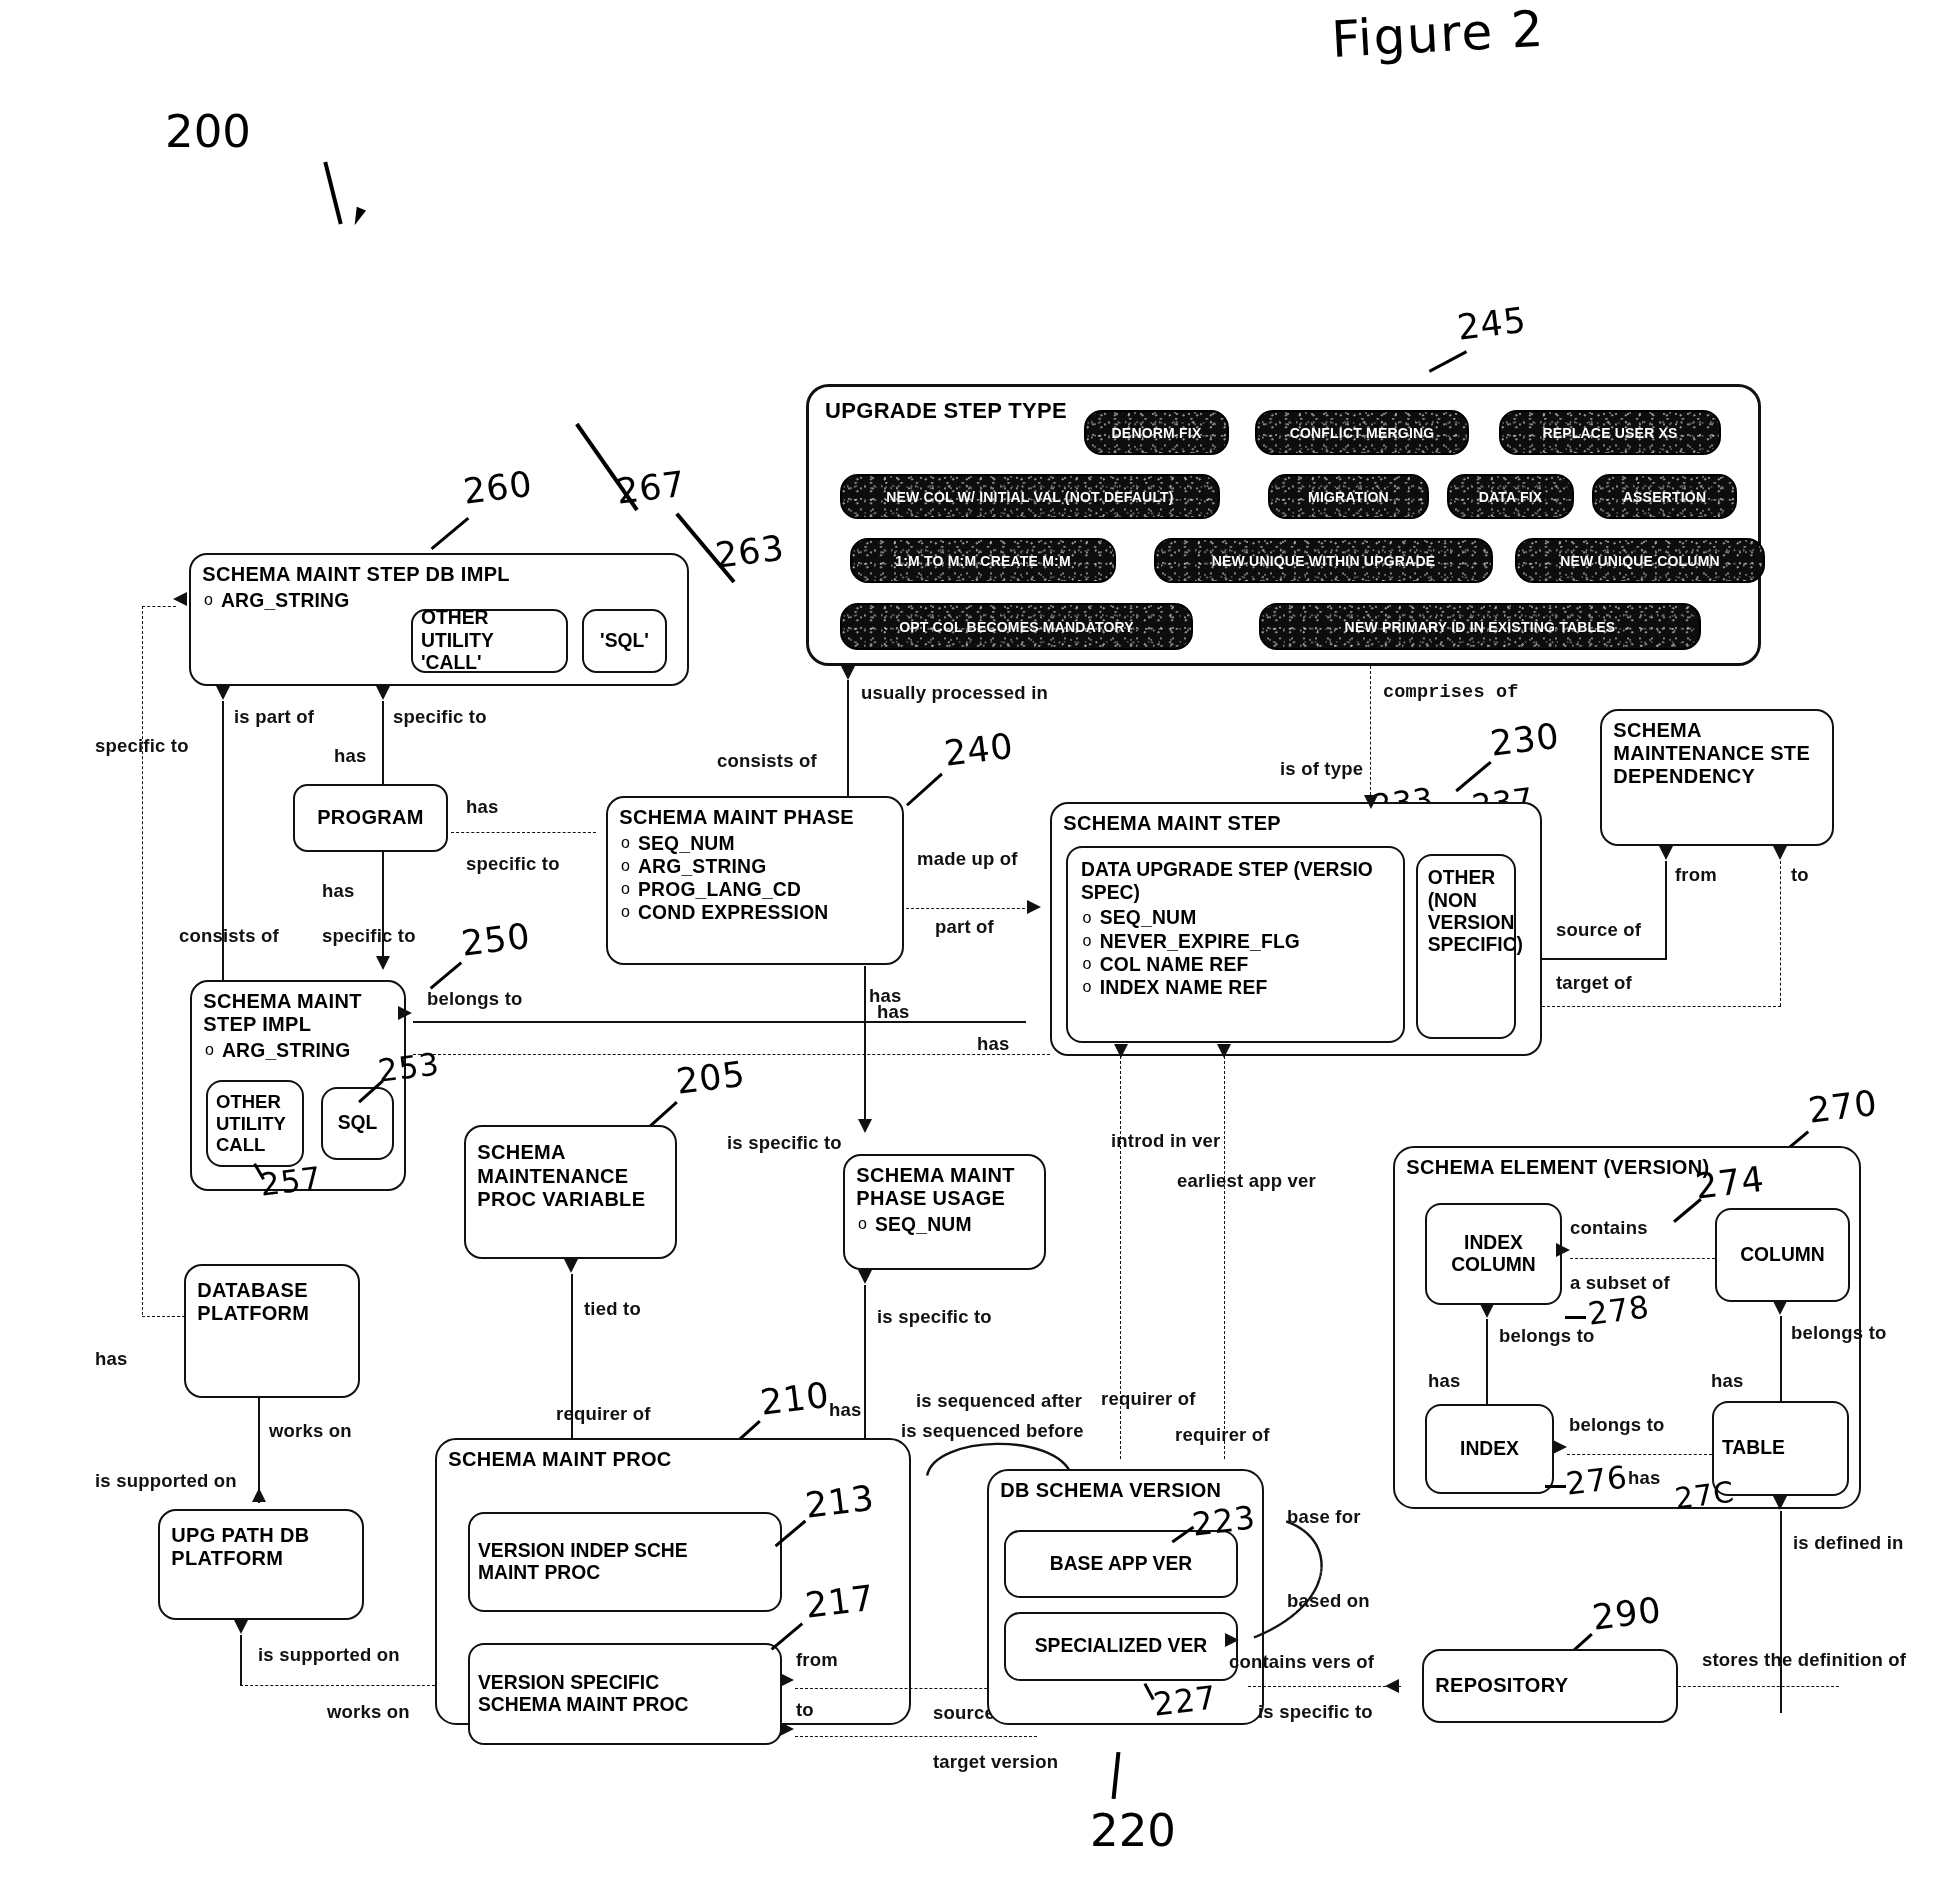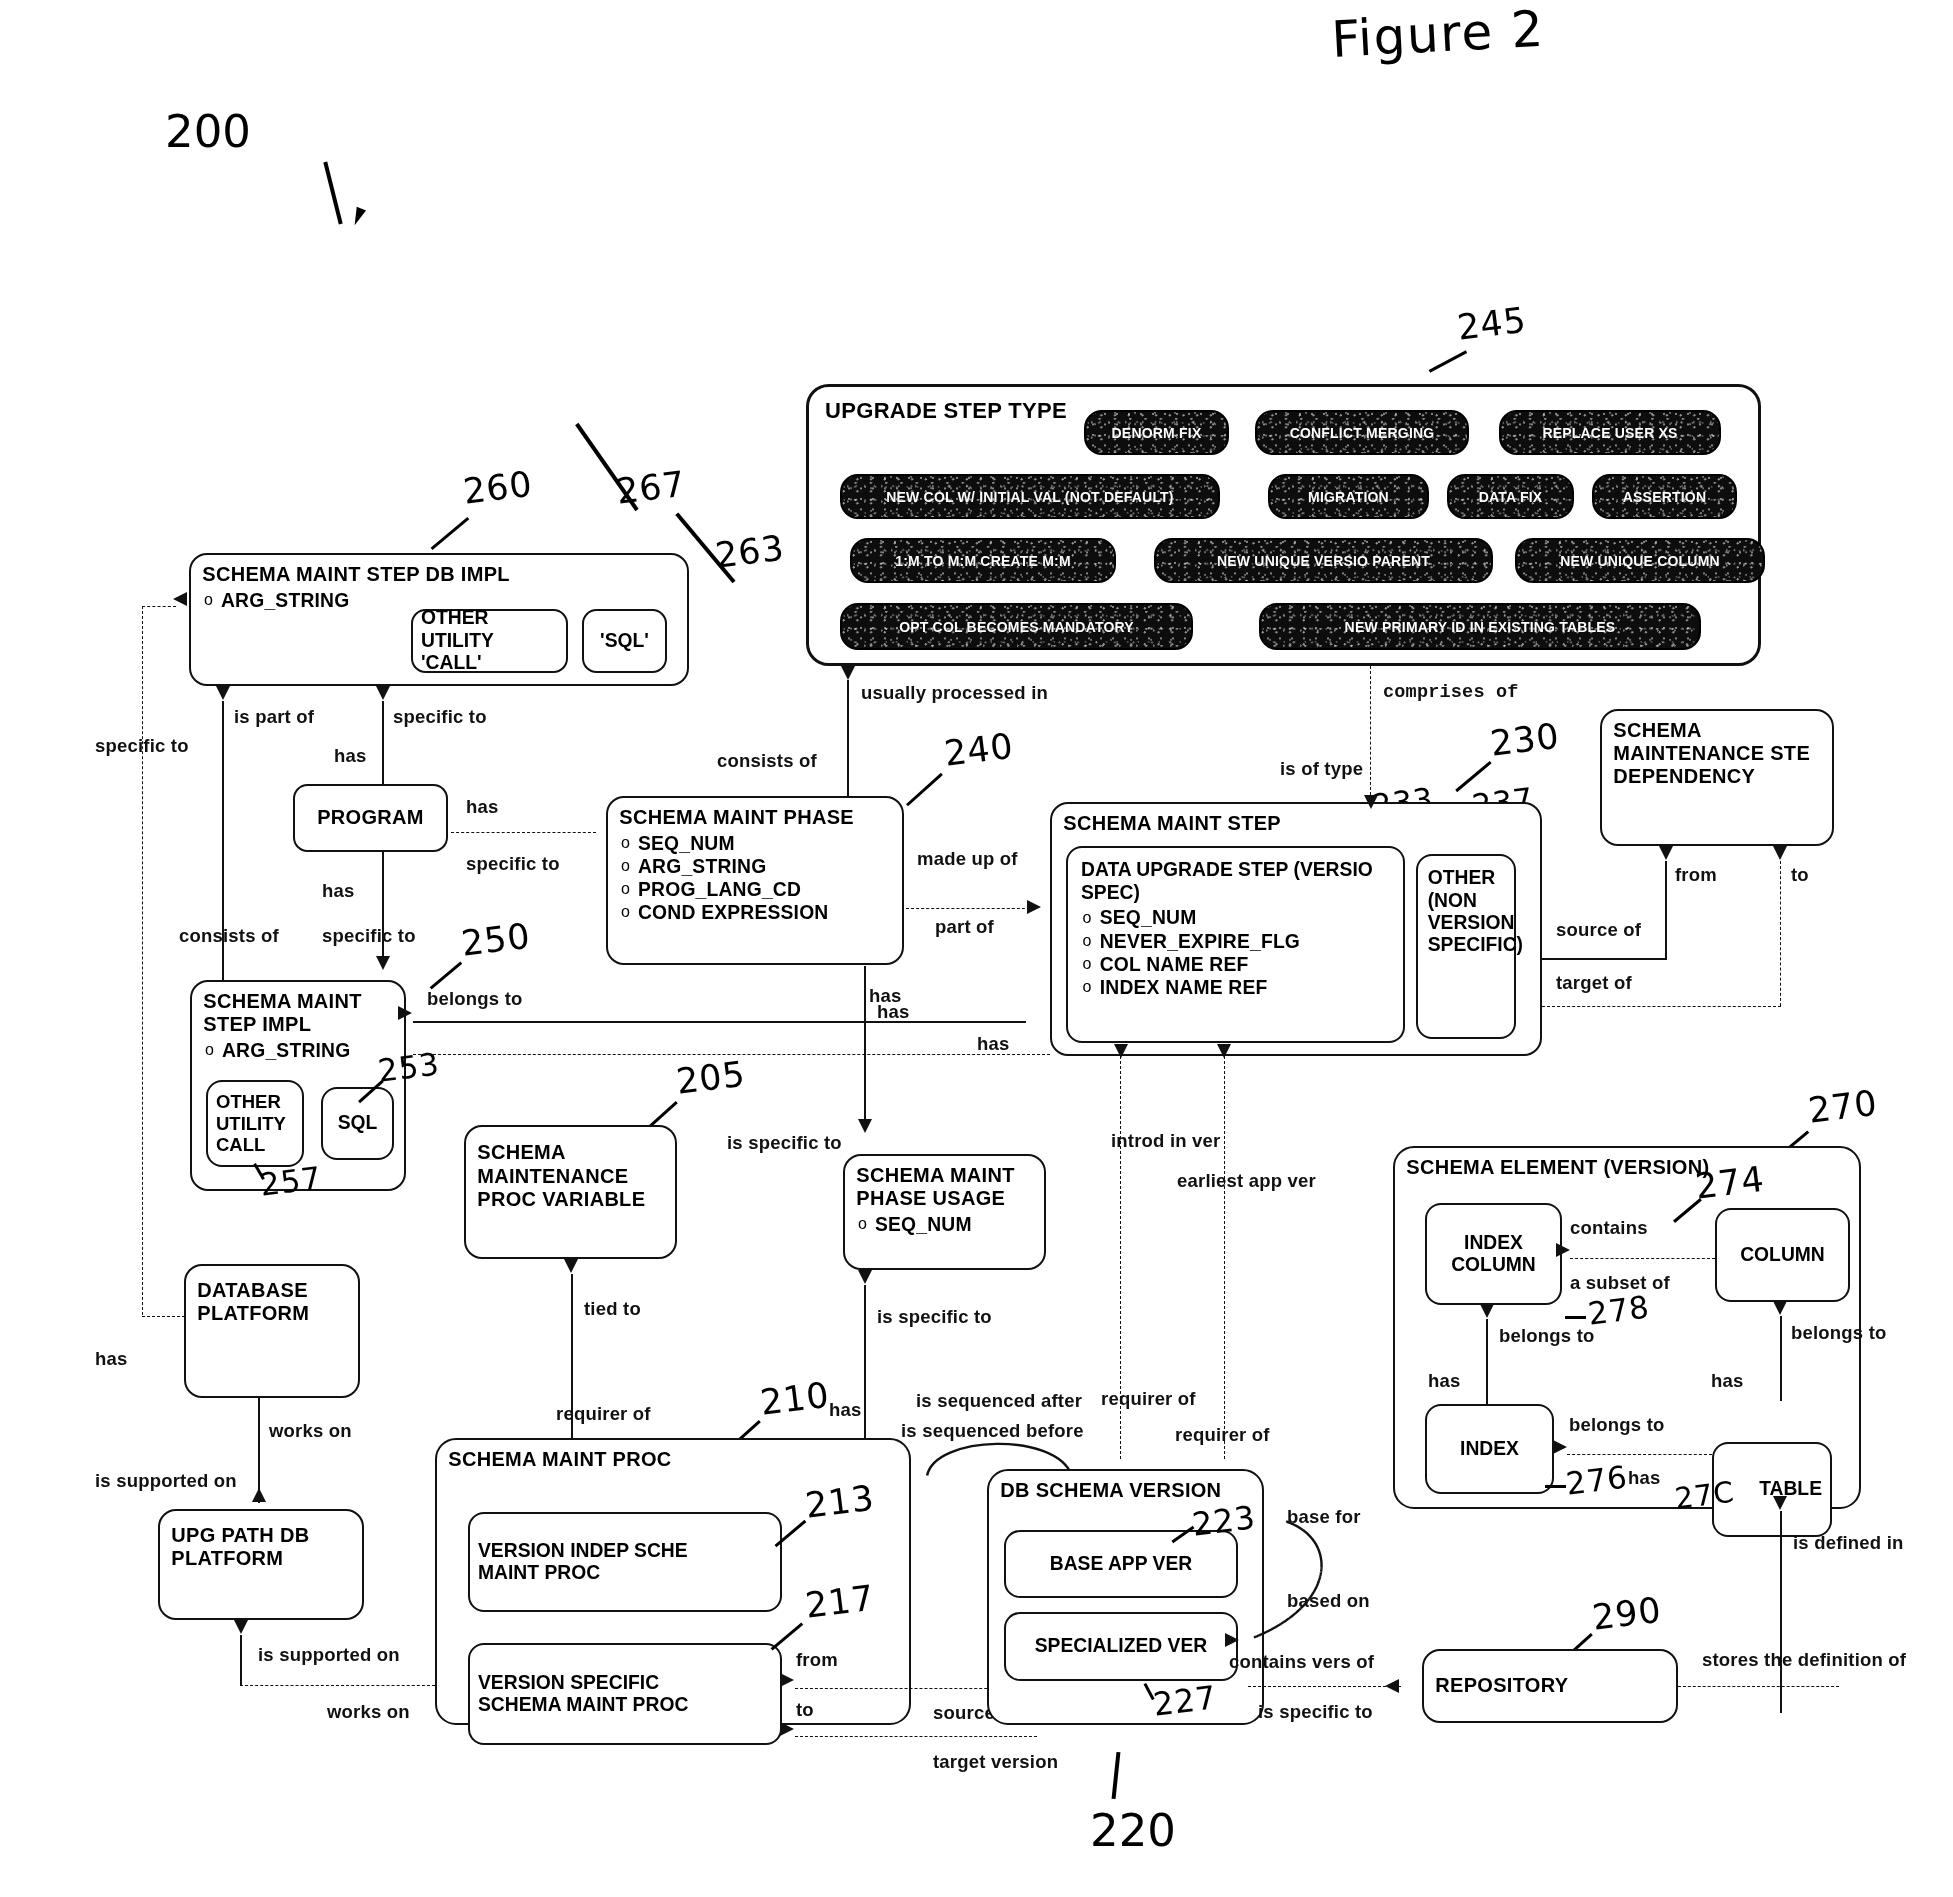--- a/index.html
+++ b/index.html
@@ -218,21 +218,21 @@
       <span>DATA FIX</span>
     </div>
   <div class="pill" style="left:1592px; top:474px; width:145px; height:45px;">
       <span>ASSERTION</span>
     </div>
 
   <div class="pill" style="left:850px; top:538px; width:266px; height:45px;">
       <span>1:M TO M:M CREATE M:M</span>
     </div>
   <div class="pill" style="left:1154px; top:538px; width:339px; height:45px;">
-      <span>NEW UNIQUE VERSIO PARENT</span>
+      <span>NEW UNIQUE WITHIN UPGRADE</span>
     </div>
   <div class="pill" style="left:1515px; top:538px; width:250px; height:45px;">
       <span>NEW UNIQUE COLUMN</span>
     </div>
 
   <div class="pill" style="left:840px; top:603px; width:353px; height:47px;">
       <span>OPT COL BECOMES MANDATORY</span>
     </div>
   <div class="pill" style="left:1259px; top:603px; width:442px; height:47px;">
       <span>NEW PRIMARY ID IN EXISTING TABLES</span>
@@ -444,21 +444,21 @@
   <div class="sub" style="left:1425px; top:1203px; width:137px; height:102px; justify-content:center; border-radius:16px;">
     <div class="t" style="text-align:center;">INDEX
 COLUMN</div>
   </div>
   <div class="sub" style="left:1715px; top:1208px; width:135px; height:94px; justify-content:center; border-radius:16px;">
     <div class="t">COLUMN</div>
   </div>
   <div class="sub" style="left:1425px; top:1404px; width:129px; height:90px; justify-content:center; border-radius:16px;">
     <div class="t">INDEX</div>
   </div>
-  <div class="sub" style="left:1712px; top:1442px; width:120px; height:95px; justify-content:flex-end; border-radius:16px;">
+  <div class="sub" style="left:1712px; top:1401px; width:137px; height:95px; justify-content:flex-start; border-radius:16px;">
     <div class="t">TABLE</div>
   </div>
 
   <div class="crow crow-r" style="left:1556px; top:1243px;"></div>
   <div class="dash-h" style="left:1570px; top:1258px; width:145px;"></div>
   <div class="rel" style="left:1570px; top:1217px;">contains</div>
   <div class="rel" style="left:1570px; top:1272px;">a subset of</div>
   <div class="hand ref" style="left:1586px; top:1296px; font-size:31px;">278</div>
   <div class="ln h" style="left:1565px; top:1316px; width:21px; background:#000; height:3.2px;"></div>
 

